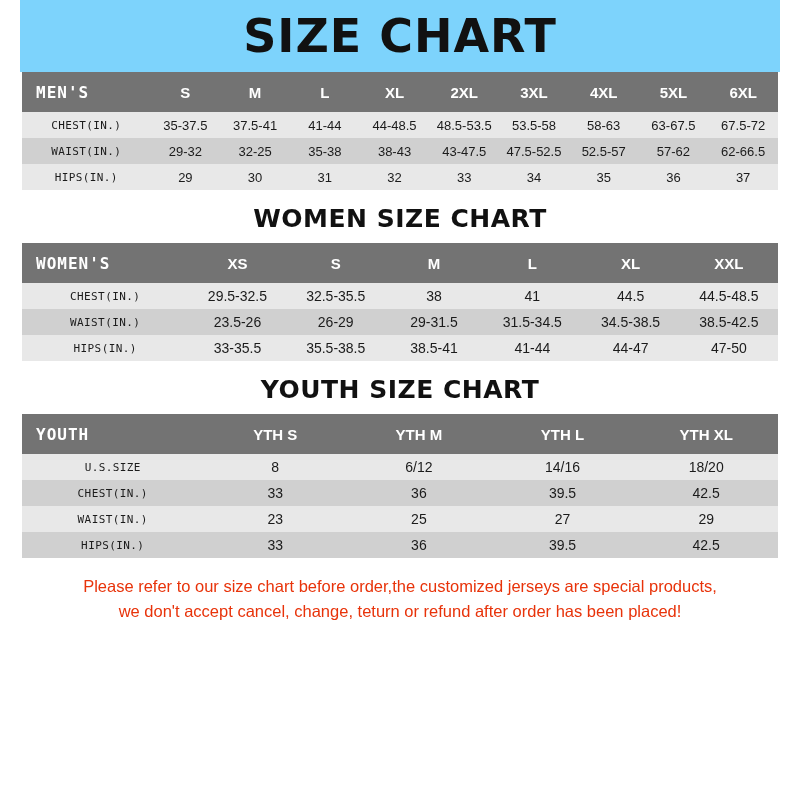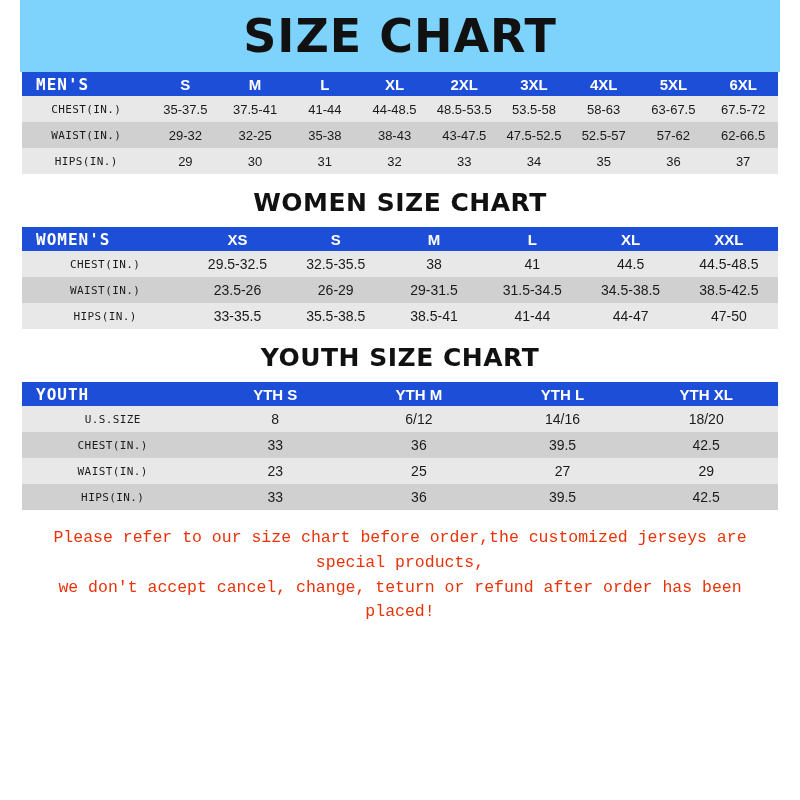--- a/index.html
+++ b/index.html
@@ -69,25 +69,25 @@
     text-align: center;
     font-size: 13px;
     color: #1b1b1b;
     font-family: "Liberation Sans", sans-serif;
     padding: 0;
     height: 26px;
     vertical-align: middle;
     white-space: nowrap;
   }
   table.size-table thead th {
-    background: #1d4ed8;
+    background: #737373;
     color: #ffffff;
     font-weight: bold;
     font-size: 15px;
-    height: 24px;
+    height: 40px;
   }
   table.size-table thead th.label-head {
     font-family: "DejaVu Sans Mono", monospace;
     font-weight: bold;
     font-size: 16px;
     letter-spacing: 1px;
     text-align: left;
     padding-left: 14px;
   }
   table.size-table tbody tr.row-light td {
@@ -117,21 +117,21 @@
   .women-tbl thead th.label-head { font-size: 17px; }
   .youth-tbl thead th.label-head { font-size: 17px; }
 
   .footer-note {
     margin-top: 16px;
     padding: 0 6px;
     text-align: center;
     color: #E8330A;
     font-size: 16.5px;
     line-height: 1.5;
-    font-family: Liberation Mono, monospace;
+    font-family: Liberation Sans, sans-serif;
   }
 </style>
 </head>
 <body>
 
 <div class="page">
 
   <div class="banner-wrap">
     <div class="banner">
       <div class="banner-title">SIZE CHART</div>

